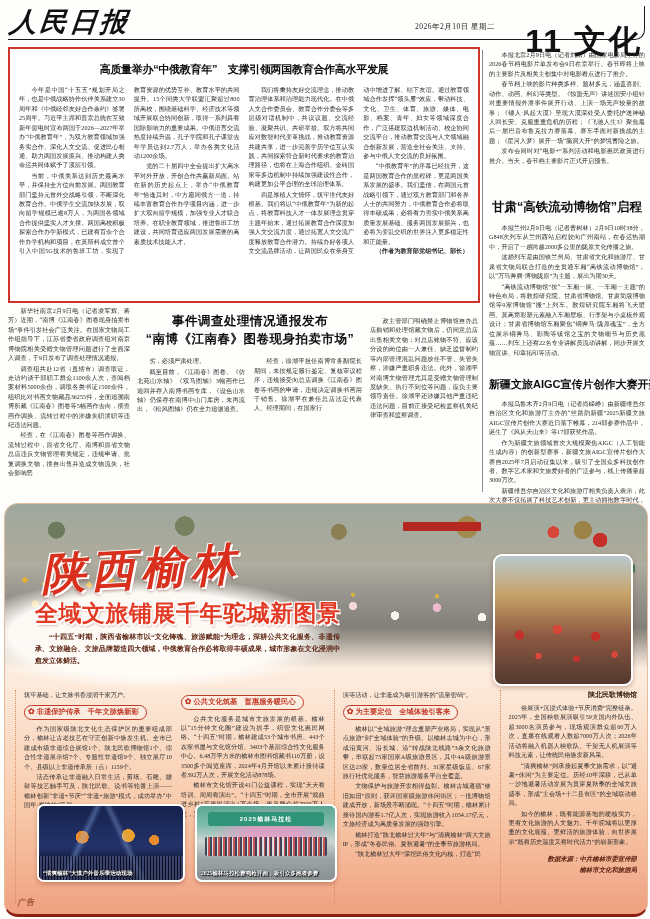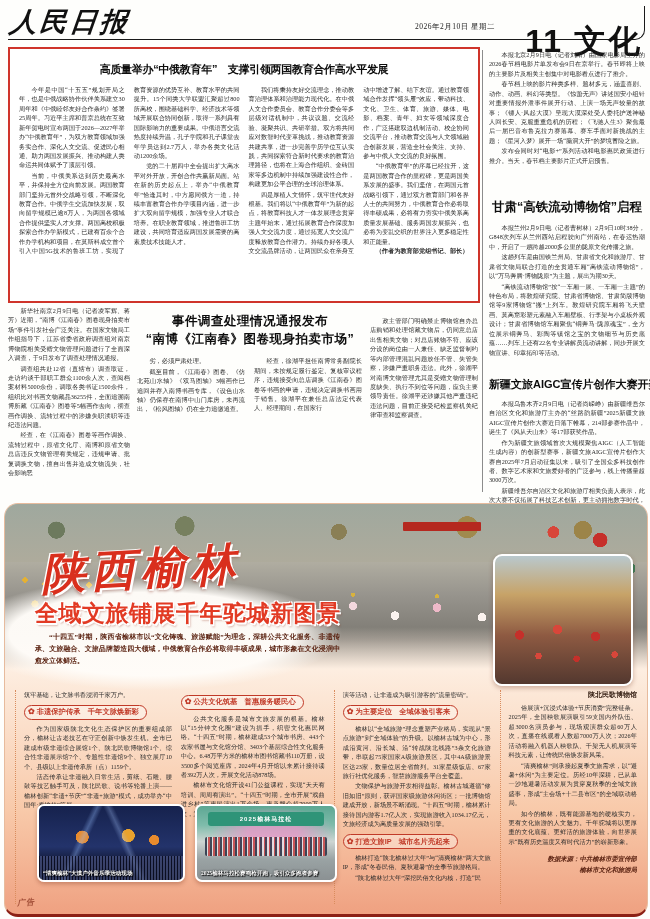--- a/index.html
+++ b/index.html
@@ -265,21 +265,20 @@
     <div class="fcol fcol1 smalltxt">
       <div><span class="fhead"><span class="flower">✿</span><span>公共文化筑基　普惠服务暖民心</span></span></div>
       <p>公共文化服务是城市文旅发展的根基。榆林以“15分钟文化圈”建设为抓手，织密文化惠民网络。“十四五”时期，榆林建成53个城市书房、443个农家书屋与文化馆分馆、3403个基层综合性文化服务中心。6.48万平方米的榆林市图书馆藏书110万册，设3500多个阅览座席，2024年4月开馆以来累计接待读者392万人次，开展文化活动878场。</p>
       <p>榆林市文化馆开设41门公益课程，实现“天天有培训、周周有演出”。“十四五”时期，全市开展“戏曲进乡村”等惠民演出1万余场，惠及群众超7000万人次，为文旅发展</p>
     </div>
     <div class="fcol fcol3 smalltxt">
       <p style="text-indent:0">演等活动，让非遗成为吸引游客的“流量密码”。</p>
       <div><span class="fhead"><span class="flower">✿</span><span>为主要定位　全域体验引客来</span></span></div>
       <p>榆林以“全域旅游”理念重塑产业格局，实现从“景点旅游”到“全域体验”的升级。以榆林古城为中心，形成沿黄河、沿长城、沿“转战陕北线路”3条文化旅游带，串联起75家国家A级旅游景区，其中4A级旅游景区达23家，数量位居全省前列。31家星级饭店、67家旅行社优化服务，智慧旅游服务平台全覆盖。</p>
       <p>文物保护与旅游开发相得益彰。榆林古城遵循“修旧如旧”原则，获评国家级旅游休闲街区；一批博物馆建成开放，新场景不断涌现。“十四五”时期，榆林累计接待国内游客1.7亿人次，实现旅游收入1034.17亿元，文旅经济成为高质量发展的强劲引擎。</p>
-      <div><span class="fhead"><span class="flower">✿</span><span>打造文旅IP　城市名片亮起来</span></span></div>
       <p>榆林打造“陕北榆林过大年”与“清爽榆林”两大文旅IP，形成“冬春民俗、夏秋避暑”的全季节旅游格局。</p>
       <p>“陕北榆林过大年”深挖民俗文化内核，打造“民</p>
     </div>
     <div class="fcol fcol4 smalltxt">
       <div class="fcap">陕北民歌博物馆</div>
       <p>俗展演+沉浸式体验+节庆消费”完整链条。2025年，全国秧歌展演吸引59支国内外队伍、超3000名演员参与，现场观演群众超60万人次，直播在线观看人数超7000万人次；2026年活动将融入机器人秧歌队、千架无人机展演等科技元素，让传统民俗焕发新风采。</p>
       <p>“清爽榆林”则承接起夏季文旅需求，以“避暑+休闲”为主要定位。历经10年深耕，已从单一沙地避暑活动发展为贯穿夏秋季的全域文旅盛事，形成“主会场+十二县市区”的全域联动格局。</p>
       <p>如今的榆林，既有能源基地的硬核实力，更有文化旅游的人文魅力。千年驼城将以更厚重的文化底蕴、更鲜活的旅游体验，向世界展示“既有历史温度又有时代活力”的崭新形象。</p>
       <div class="f-credit">
         <div>数据来源：中共榆林市委宣传部</div>

